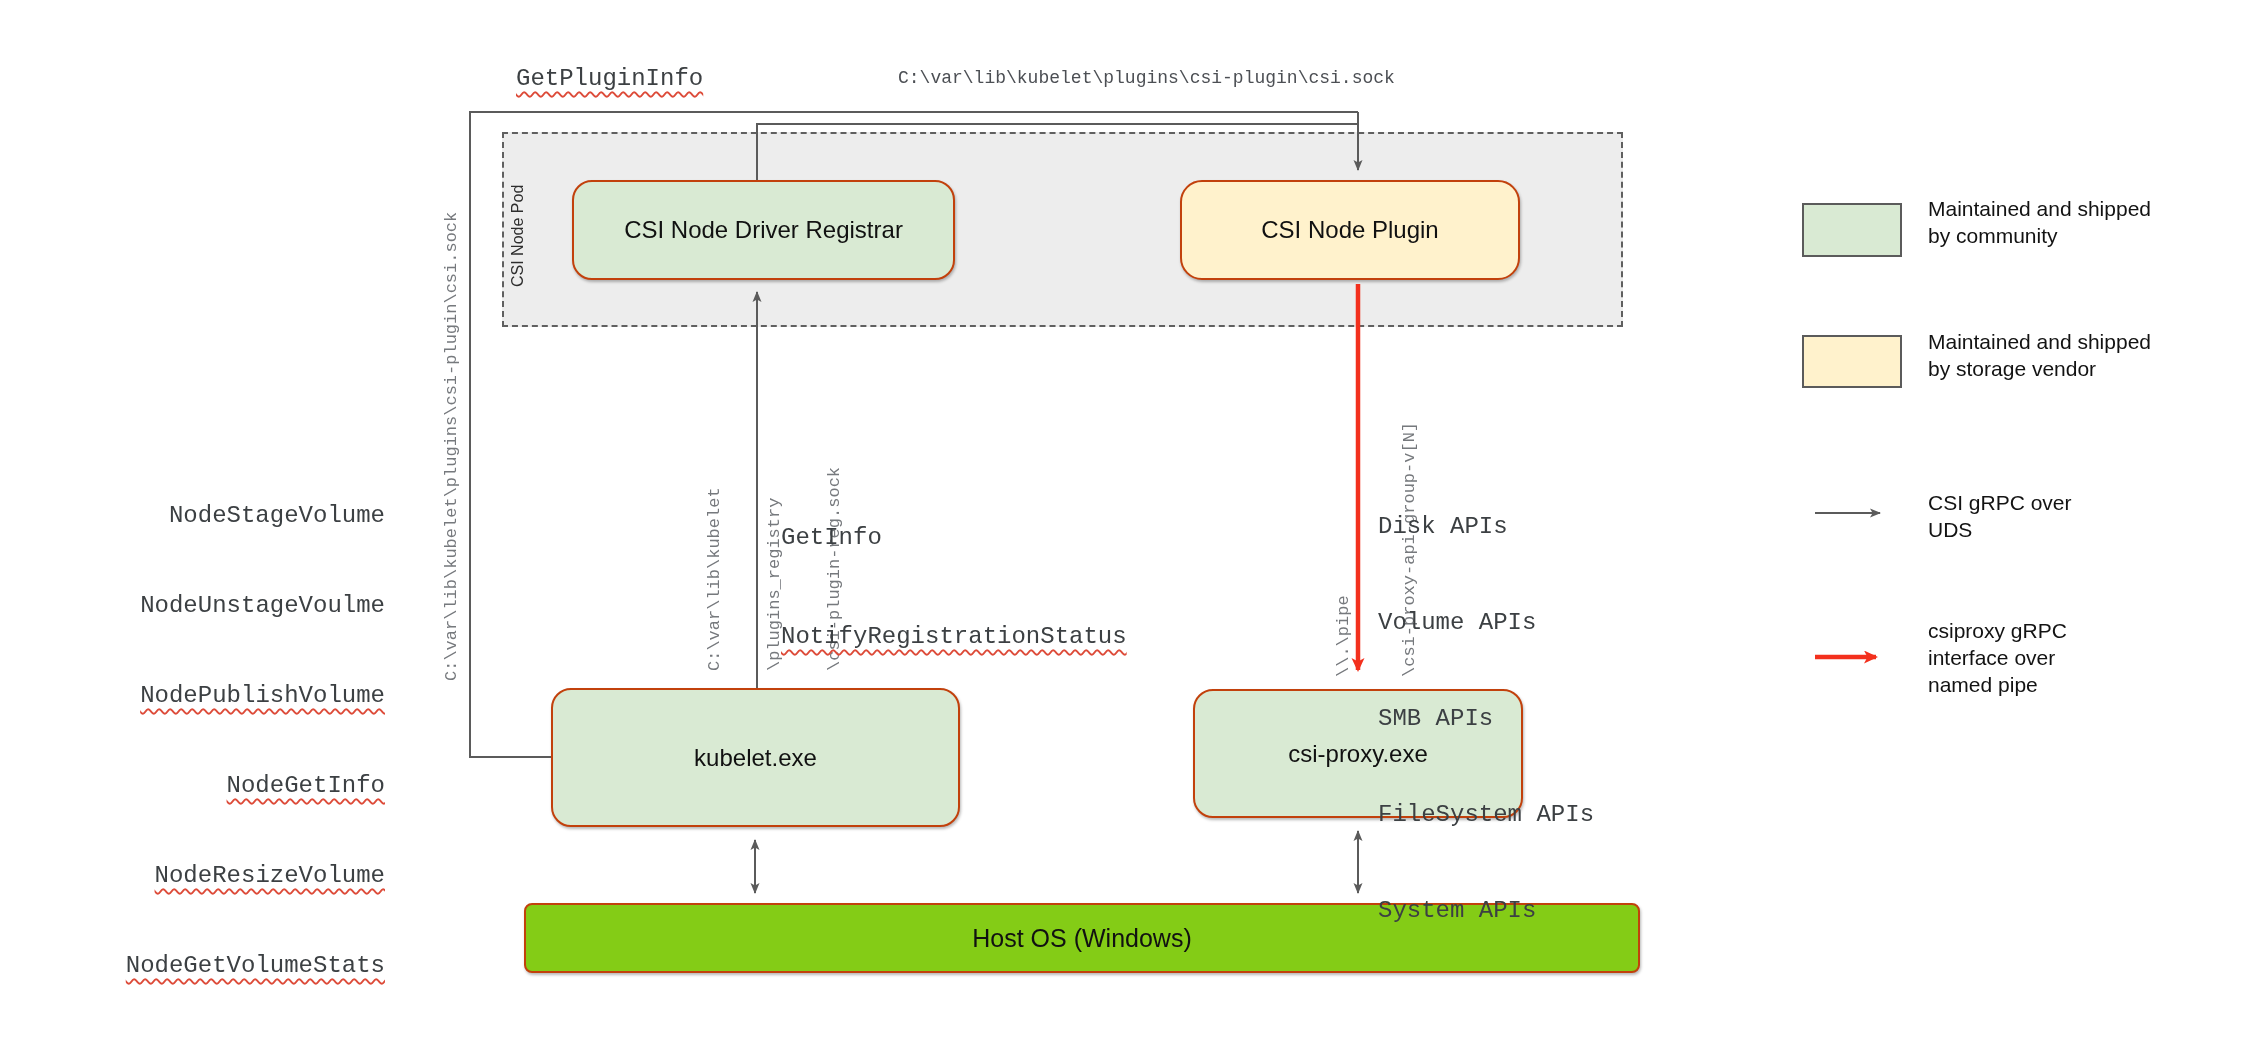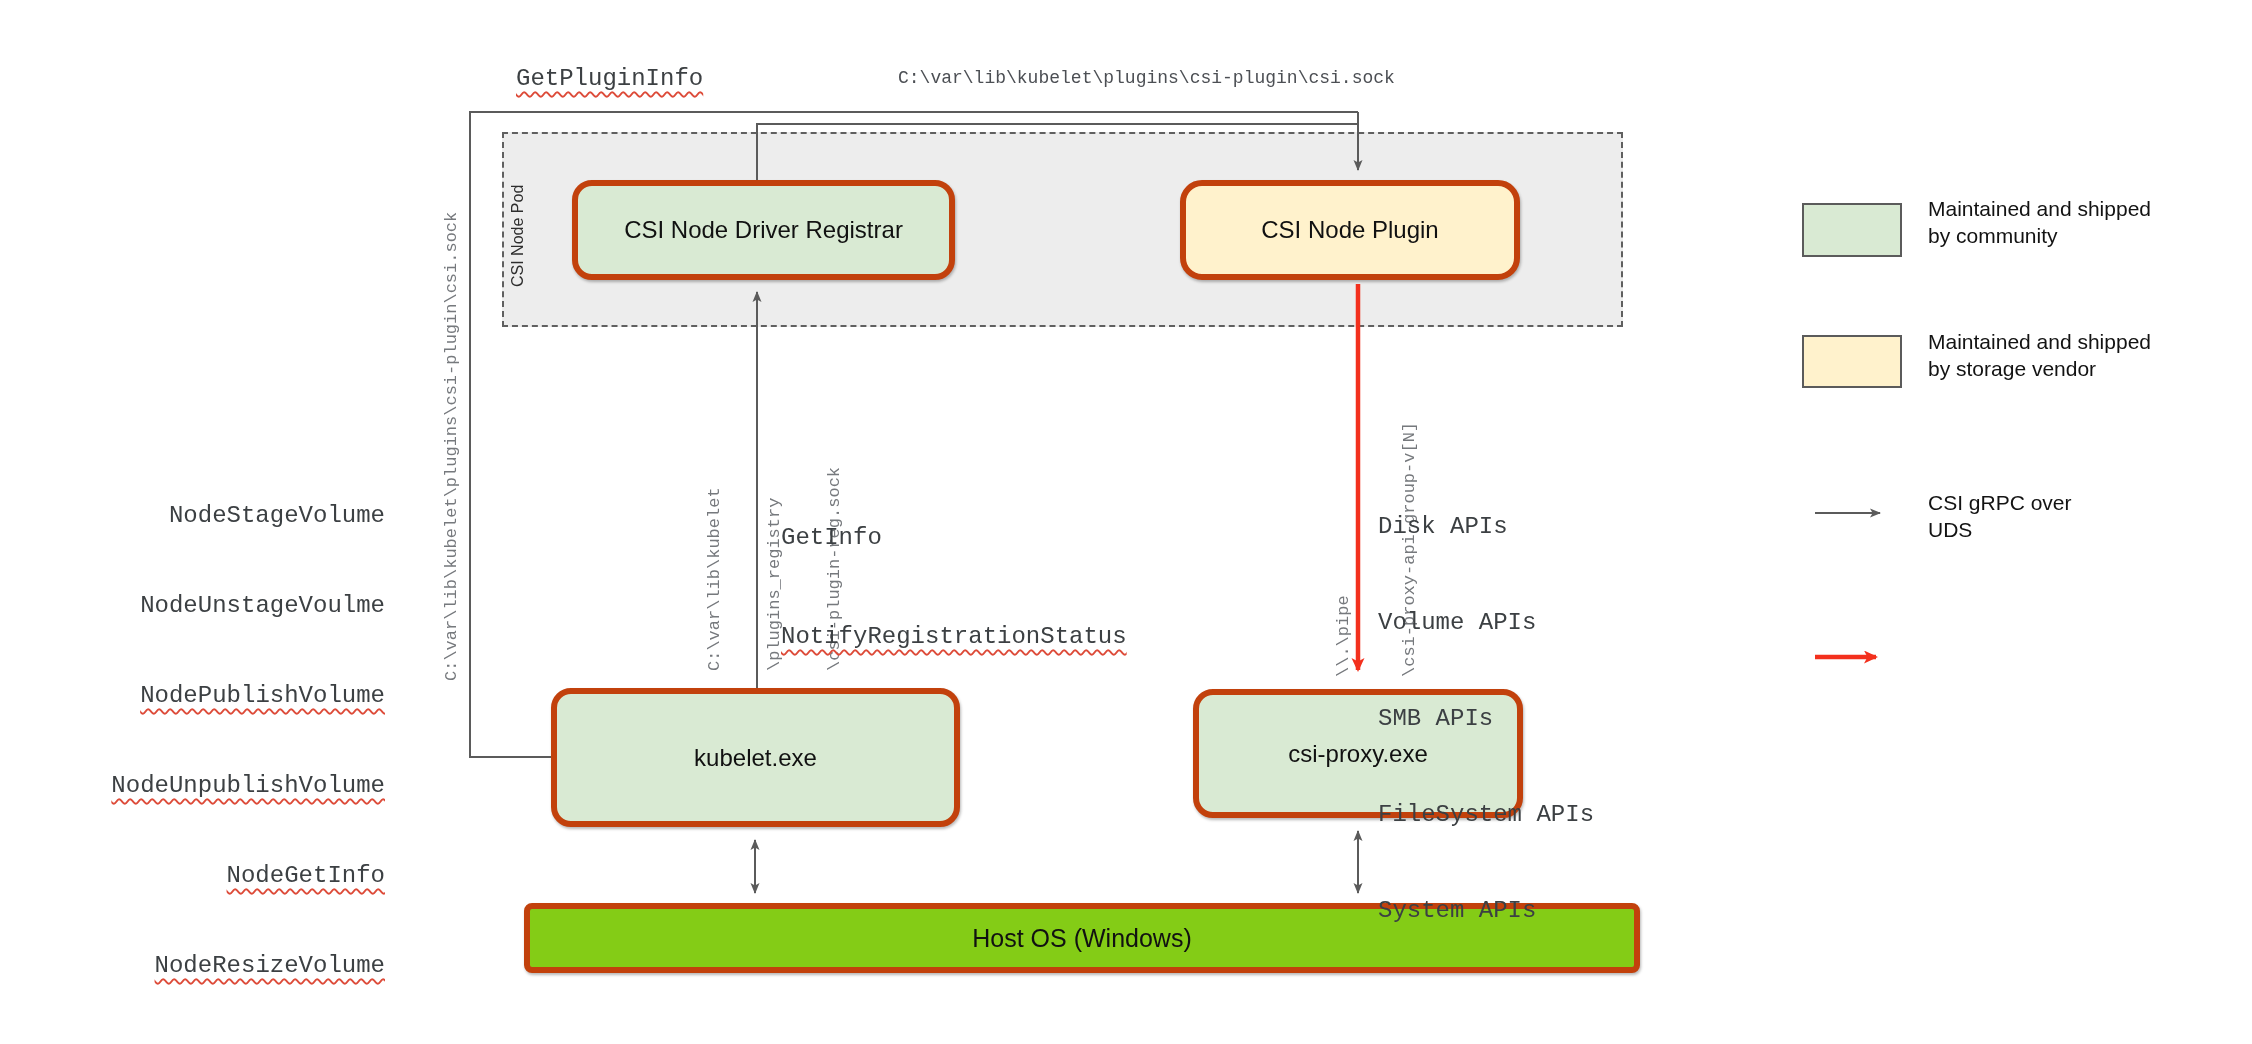--- a/index.html
+++ b/index.html
@@ -5,21 +5,21 @@
   html,body{margin:0;padding:0;background:#ffffff;}
   #canvas{position:relative;width:2252px;height:1044px;background:#ffffff;overflow:hidden;
           font-family:"Liberation Sans","DejaVu Sans",sans-serif;}
   .abs{position:absolute;}
   .mono-lg{font-family:"Liberation Mono","DejaVu Sans Mono",monospace;font-size:24px;line-height:30px;color:#3c4043;white-space:pre;}
   .mono-md{font-family:"Liberation Mono","DejaVu Sans Mono",monospace;font-size:18px;line-height:20px;color:#4c4f54;white-space:pre;}
   .mono-sm{font-family:"Liberation Mono","DejaVu Sans Mono",monospace;font-size:17px;line-height:20px;color:#76797d;white-space:pre;}
   .vtext{transform:rotate(-90deg);transform-origin:0 0;white-space:pre;}
   .sq{text-decoration-line:underline;text-decoration-style:wavy;text-decoration-color:#dd4b39;
       text-decoration-thickness:2px;text-underline-offset:6px;}
-  .box{position:absolute;border:6px solid #c2410c;display:flex;flex-direction:column;align-items:center;
+  .box{position:absolute;border:2px solid #c2410c;display:flex;flex-direction:column;align-items:center;
        justify-content:center;text-align:center;font-size:24px;color:#111111;
        box-shadow:1px 2px 3px rgba(0,0,0,.28);box-sizing:border-box;}
   .rounded{border-radius:20px;}
   .green{background:#d9ead3;}
   .yellow{background:#fff2cc;}
   .blue{background:#84cc16;border-radius:8px;}
   .pod{position:absolute;left:502px;top:132px;width:1121px;height:195px;background:#ededed;
        border:2px dashed #606060;box-sizing:border-box;}
   .pod-label{font-size:16px;color:#2d2d2d;}
   .legend-swatch{position:absolute;width:100px;border:2px solid #5b5b5b;box-sizing:border-box;}
@@ -55,21 +55,20 @@
   </div>
 
   <div class="abs mono-lg sq" style="left:516px;top:64px;z-index:2;">GetPluginInfo</div>
 
   <div class="abs mono-md" style="left:898px;top:68px;z-index:2;">C:\var\lib\kubelet\plugins\csi-plugin\csi.sock</div>
 
   <div class="abs mono-lg" style="left:55px;top:441px;width:330px;text-align:right;z-index:2;">
     <div>NodeStageVolume</div>
     <div>NodeUnstageVoulme</div>
     <div class="sq">NodePublishVolume</div>
-    <div class="sq">NodeUnpublishVolume</div>
     <div class="sq">NodeGetInfo</div>
     <div class="sq">NodeResizeVolume</div>
     <div class="sq">NodeGetVolumeStats</div>
   </div>
 
   <div class="abs vtext mono-sm" style="left:442px;top:681px;z-index:2;">C:\var\lib\kubelet\plugins\csi-plugin\csi.sock</div>
 
   <div class="abs vtext mono-sm" style="left:665px;top:671px;z-index:2;">
     <div>C:\var\lib\kubelet</div>
     <div>\plugins_registry</div>
@@ -104,20 +103,25 @@
   <div class="legend-text" style="top:328px;">
     <div>Maintained and shipped</div>
     <div>by storage vendor</div>
   </div>
 
   <div class="legend-text" style="top:489px;">
     <div>CSI gRPC over</div>
     <div>UDS</div>
   </div>
 
+  <div class="legend-text" style="top:617px;">
+    <div>csiproxy gRPC</div>
+    <div>interface over</div>
+    <div>named pipe</div>
+  </div>
 
   <svg class="overlay" width="2252" height="1044" viewBox="0 0 2252 1044">
     <defs>
       <marker id="mGray" markerUnits="userSpaceOnUse" markerWidth="16" markerHeight="14" refX="10" refY="5" orient="auto-start-reverse">
         <path d="M0,0.5 L11,5 L0,9.5 L2.6,5 z" fill="#5b5b5b"></path>
       </marker>
       <marker id="mRed" markerUnits="userSpaceOnUse" markerWidth="20" markerHeight="16" refX="12" refY="6.5" orient="auto-start-reverse">
         <path d="M0,0 L14,6.5 L0,13 L3.5,6.5 z" fill="#f3301d"></path>
       </marker>
     </defs>

